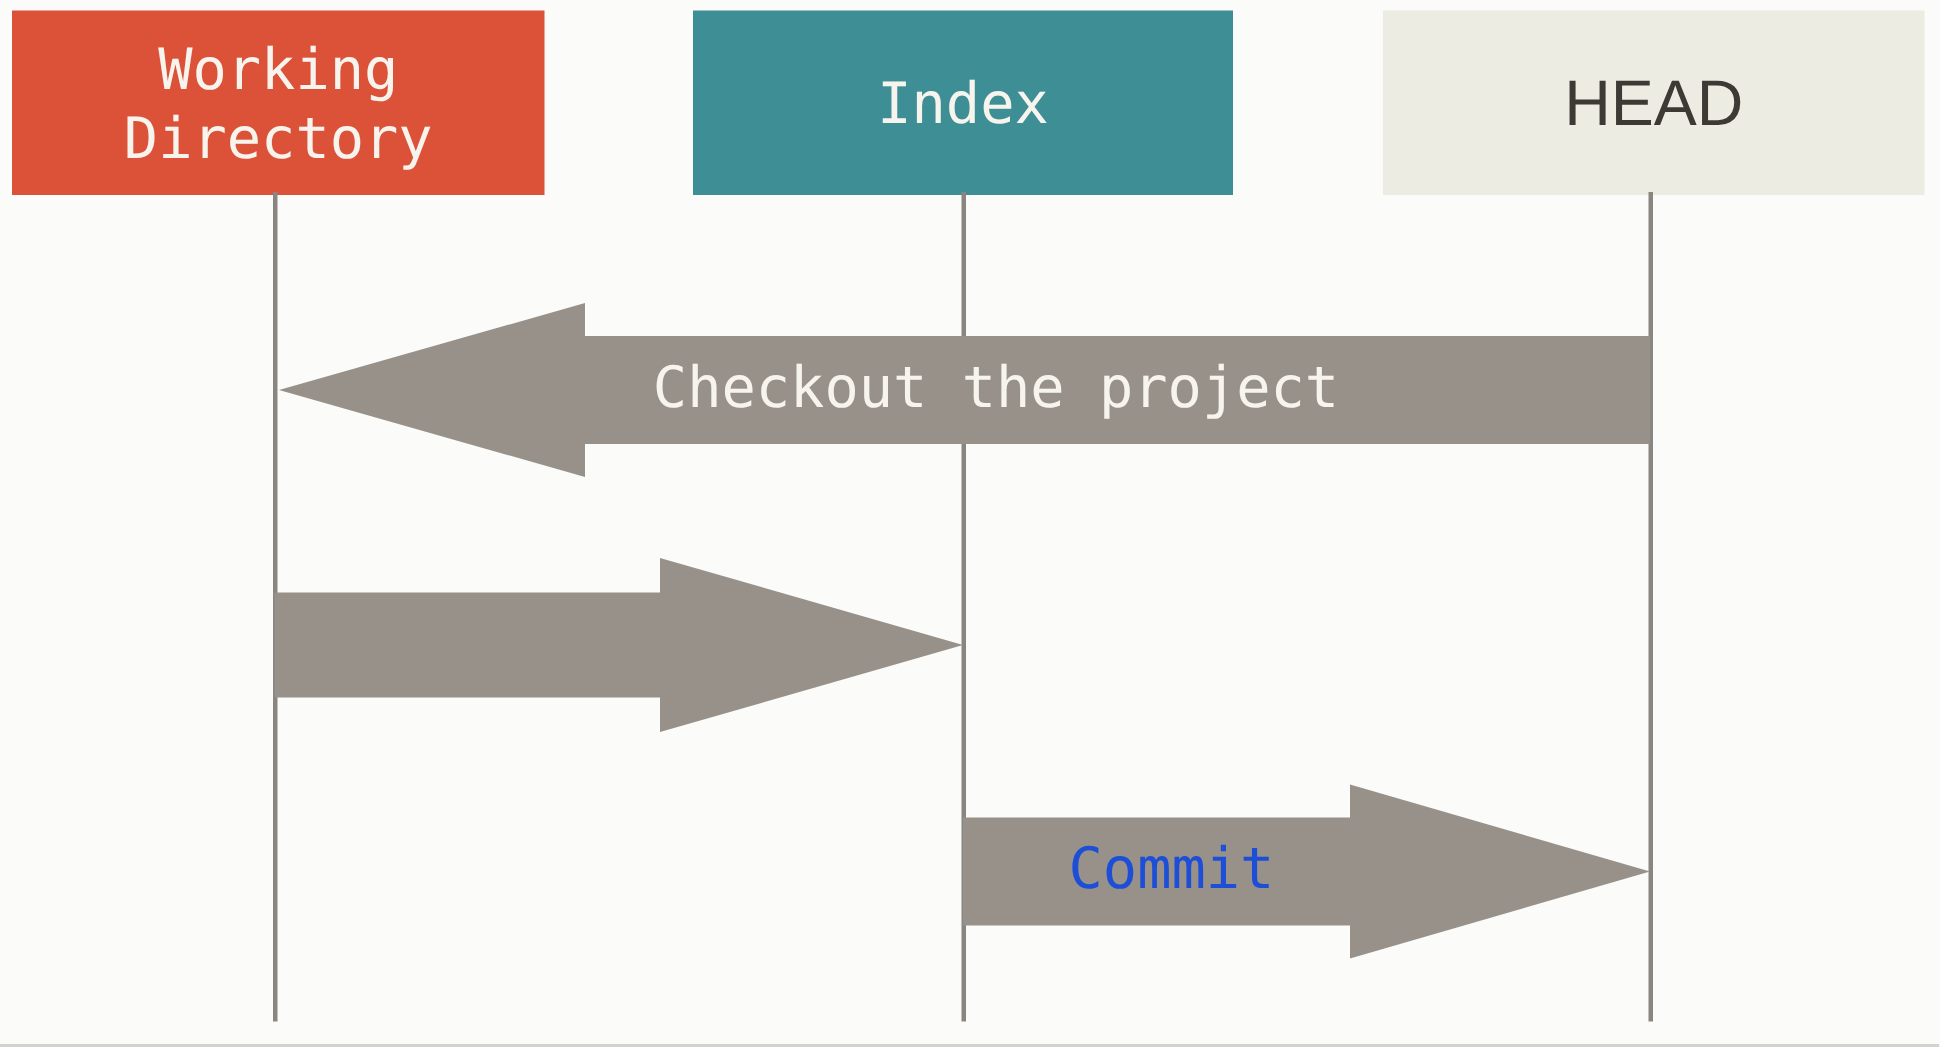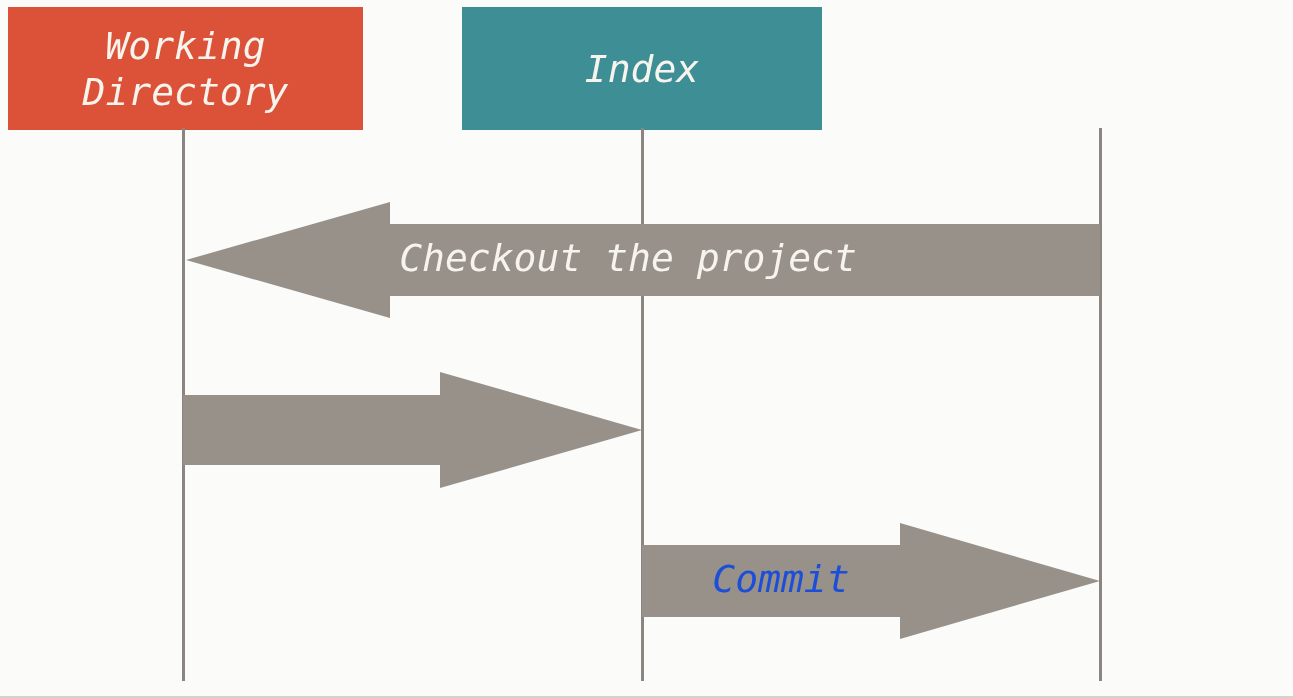--- a/index.html
+++ b/index.html
@@ -54,42 +54,45 @@
     left: 0;
     bottom: 0;
     width: 1293px;
     height: 2px;
     background: #d3d3ce;
   }
 </style>
 </head>
 <body>
 
-<div class="canvas" style="background: rgb(251, 251, 249); font-style: italic;">
+<div class="canvas" style="background: rgb(251, 251, 249);">
 
   <div class="box box-wd" style="background: rgb(220, 82, 56); color: rgb(247, 244, 238);">
     <div>Working</div>
     <div>Directory</div>
   </div>
 
   <div class="box box-idx" style="background: rgb(62, 142, 150); color: rgb(247, 244, 238);">
     <div>Index</div>
   </div>
 
+  <div class="box box-head" style="background: rgb(237, 236, 227); color: rgb(61, 57, 53);">
+    <div>HEAD</div>
+  </div>
 
   <svg class="svg-layer" viewBox="0 0 1293 698" xmlns="http://www.w3.org/2000/svg">
 
     <line x1="183.5" y1="128" x2="183.5" y2="681" stroke-width="3" stroke="#8A8580"></line>
     <line x1="642.5" y1="128" x2="642.5" y2="681" stroke-width="3" stroke="#8A8580"></line>
     <line x1="1100.5" y1="128" x2="1100.5" y2="681" stroke-width="3" stroke="#8A8580"></line>
 
     <polygon points="186,260 390,202 390,224 1100,224 1100,296 390,296 390,318" fill="#97918A"></polygon>
 
     <polygon points="183,395 440,395 440,372 642,430 440,488 440,465 183,465" fill="#97918A"></polygon>
 
     <polygon points="642,545 900,545 900,523 1100,581 900,639 900,617 642,617" fill="#97918A"></polygon>
   </svg>
 
-  <div class="arrow-label" style="left: 628px; top: 260px; color: rgb(247, 244, 238);">Checkout the project</div>
+  <div class="arrow-label" style="left: 664px; top: 260px; color: rgb(247, 244, 238);">Checkout the project</div>
   <div class="arrow-label" style="left: 781px; top: 581px; color: #1d4ed8;">Commit</div>
 
   <div class="bottom-edge"></div>
 </div>
 
 </body></html>

